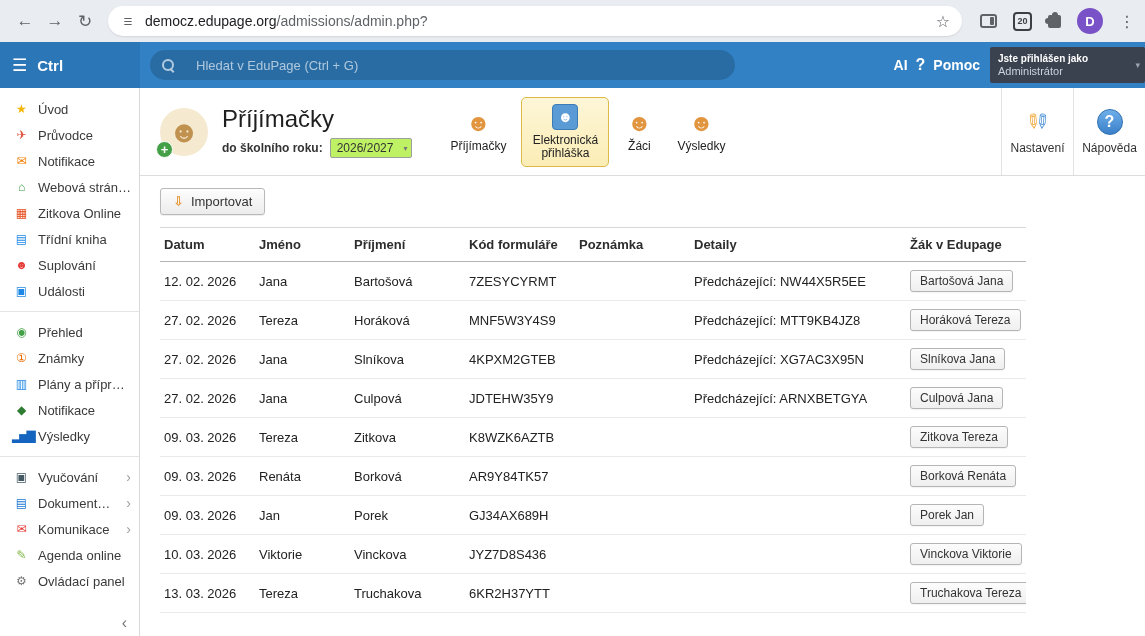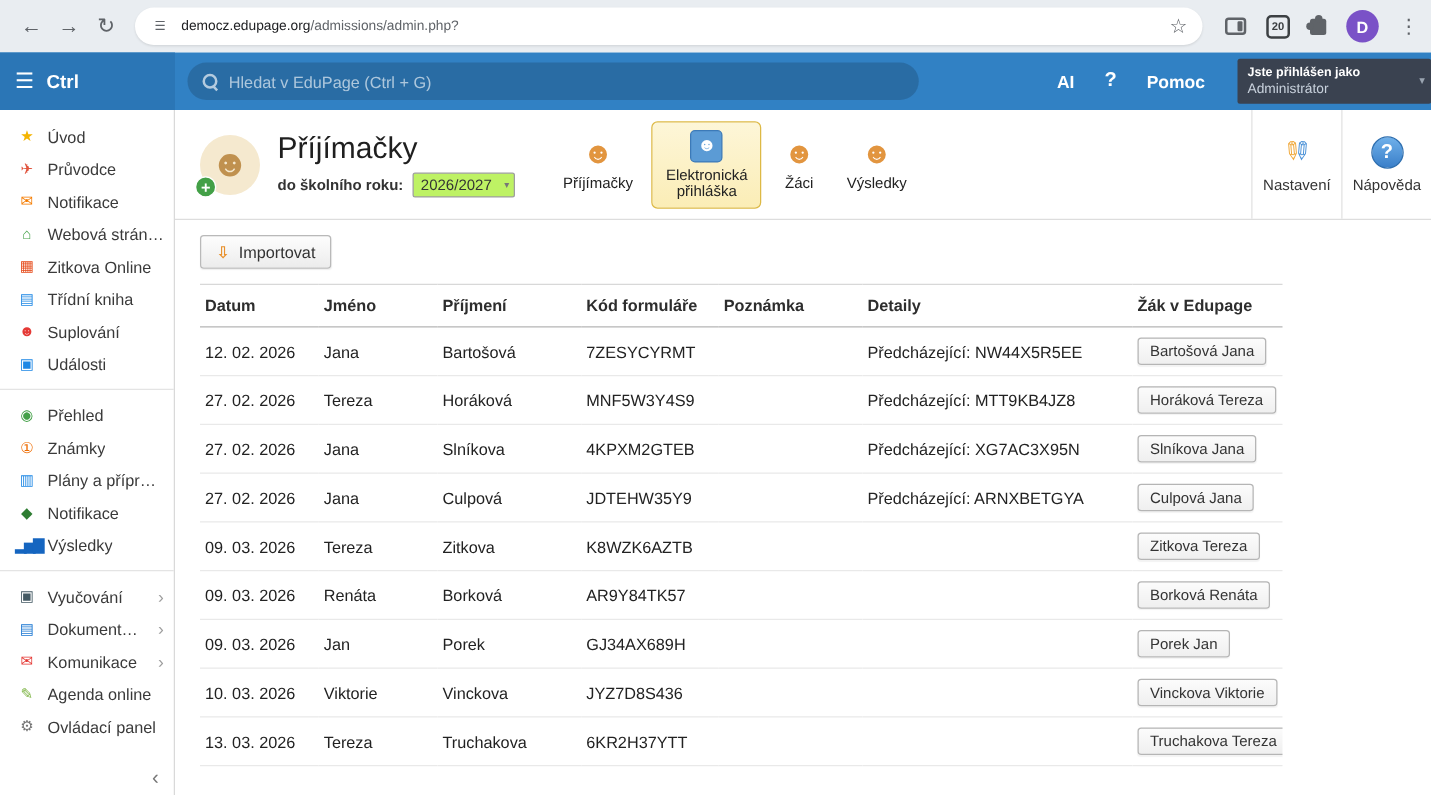--- a/index.html
+++ b/index.html
@@ -9,21 +9,21 @@
 
   
   .chrome { height: 42px; background: #e9edf1; display: flex; align-items: center; padding: 0 10px; flex: none; }
   .nav-btn { width: 30px; height: 30px; display: flex; align-items: center; justify-content: center;
              font-size: 17px; color: #5f6368; border-radius: 50%; cursor: pointer; flex: none; }
   .omnibox { flex: 1; height: 30px; background: #fff; border-radius: 15px; margin: 0 8px;
              display: flex; align-items: center; padding: 0 12px; gap: 9px;
              box-shadow: 0 1px 2px rgba(0,0,0,.10); }
   .icon-tune { width: 16px; height: 16px; border-radius: 50%; flex: none; display: flex; align-items: center; justify-content: center;
                color: #5f6368; font-size: 10px; }
-  .url { font-size: 11px; white-space: nowrap; overflow: hidden; flex: 1; }
+  .url { font-size: 14px; white-space: nowrap; overflow: hidden; flex: 1; }
   .url .domain { color: #202124; }
   .url .path { color: #5f6368; }
   .icon-star { font-size: 16px; color: #5f6368; flex: none; cursor: pointer; }
   .chrome-right { display: flex; align-items: center; gap: 16px; margin-left: 10px; flex: none; }
   .icon-sidepanel { width: 17px; height: 14px; border: 2px solid #5f6368; border-radius: 3px; position: relative; cursor: pointer; }
   .icon-sidepanel::after { content: ''; position: absolute; top: 1px; bottom: 1px; right: 1px; width: 4px; background: #5f6368; border-radius: 1px; }
   .badge-20 { min-width: 19px; height: 19px; border: 2px solid #3c4043; border-radius: 4px; color: #3c4043;
               font-size: 9px; font-weight: bold; display: flex; align-items: center; justify-content: center; padding: 0 1px; cursor: pointer; }
   .icon-puzzle { width: 13px; height: 13px; background: #5f6368; border-radius: 2px; position: relative; cursor: pointer; }
   .icon-puzzle::before { content: ''; position: absolute; width: 6px; height: 6px; border-radius: 50%; background: #5f6368; top: -3px; left: 3.5px; }
@@ -32,27 +32,27 @@
                    font-size: 13px; font-weight: bold; display: flex; align-items: center; justify-content: center; cursor: pointer; }
   .icon-kebab { font-size: 16px; color: #5f6368; cursor: pointer; }
 
   
   .topbar { height: 46px; background: #3181c4; display: flex; align-items: center; flex: none; position: relative; }
   .topbar-left { width: 140px; height: 100%; background: #2b76b6; display: flex; align-items: center;
                  gap: 10px; padding-left: 12px; color: #fff; flex: none; cursor: pointer; }
   .icon-hamburger { font-size: 17px; }
   .start-label { font-size: 15px; font-weight: bold; }
   .search-pill { margin-left: 10px; width: 585px; height: 30px; border-radius: 15px; background: rgba(0,0,0,0.16);
-                 display: flex; align-items: center; padding: 0 12px; gap: 9px; }
+                 display: flex; align-items: center; padding: 0 12px; gap: 22px; }
   .icon-magnifier { width: 12px; height: 13px; position: relative; opacity: .65; flex: none; }
   .icon-magnifier::before { content: ''; position: absolute; width: 8px; height: 8px; border: 2px solid #fff; border-radius: 50%; top: 0; left: 0; }
   .icon-magnifier::after { content: ''; position: absolute; width: 2px; height: 5px; background: #fff; transform: rotate(-45deg); bottom: -1px; right: 1px; }
   .search-input { background: transparent; border: none; outline: none; color: #fff; font-size: 13px; width: 100%; font-family: inherit; }
   .search-input::placeholder { color: rgba(255,255,255,0.62); }
-  .topbar-right { margin-left: auto; display: flex; align-items: center; gap: 24px; height: 100%; }
+  .topbar-right { margin-left: auto; display: flex; align-items: center; gap: 8px; height: 100%; }
   .ai-label, .pomoc-label { color: #fff; font-size: 14px; font-weight: bold; cursor: pointer; }
   .help-q { color: #fff; font-size: 16px; font-weight: bold; cursor: pointer; }
   .session-box { width: 155px; height: 36px; background: #3a4250; border-radius: 2px; position: relative;
                  display: flex; flex-direction: column; justify-content: center; padding: 0 18px 0 8px; cursor: pointer; margin-left: 2px; }
   .session-line1 { color: #fff; font-size: 10px; font-weight: bold; line-height: 13px; white-space: nowrap; }
   .session-line2 { color: #c9d2dd; font-size: 11px; line-height: 13px; white-space: nowrap; }
   .session-chev { position: absolute; right: 5px; top: 50%; transform: translateY(-50%); color: #9aa5b1; font-size: 9px; }
 
   
   .content { flex: 1; display: flex; min-height: 0; }

